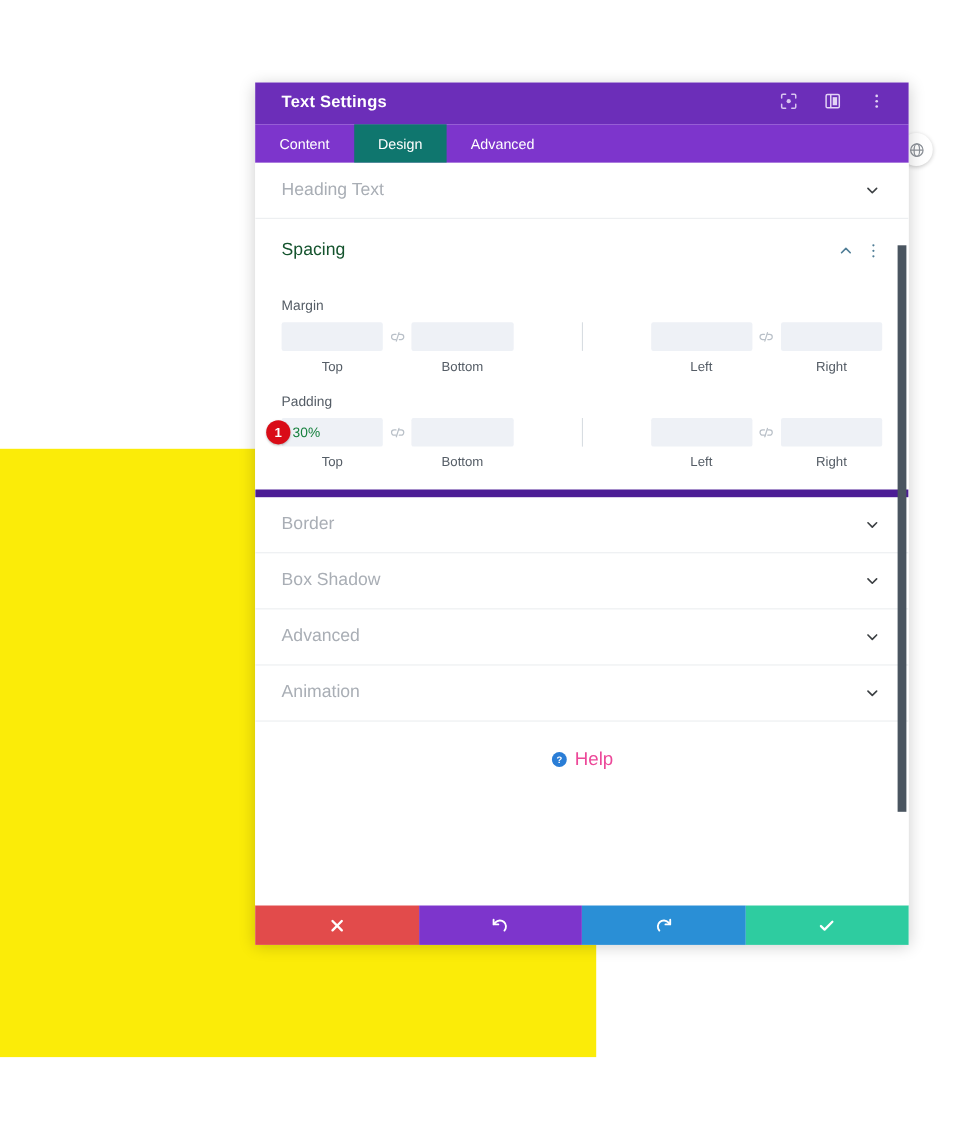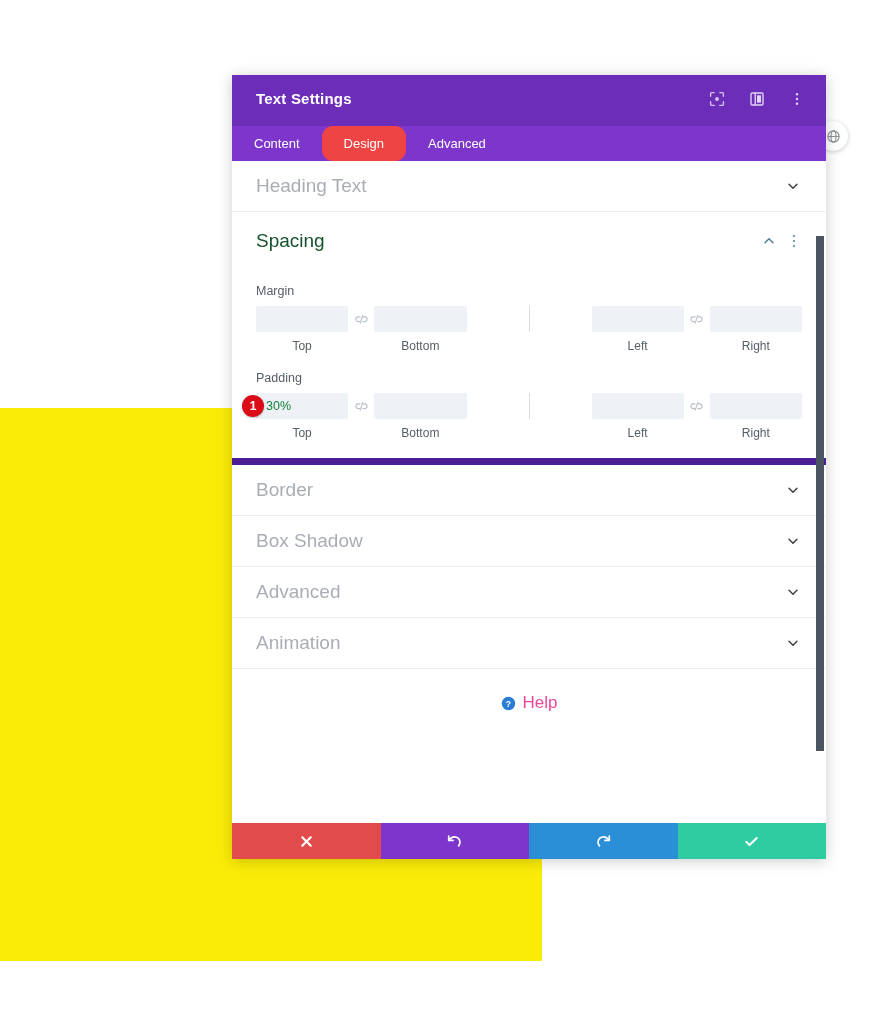--- a/index.html
+++ b/index.html
@@ -49,21 +49,21 @@
     height: 784px;
     background: #ffffff;
     box-shadow: 0 2px 14px rgba(0,0,0,0.20);
     z-index: 3;
     display: flex;
     flex-direction: column;
   }
 
   
   .titlebar {
-    height: 51px;
+    height: 38px;
     background: #6C2EB9;
     display: flex;
     align-items: center;
     padding: 0 16px 4px 24px;
     flex: none;
   }
   .modal-title {
     color: #ffffff;
     font-size: 15px;
     font-weight: bold;
@@ -88,42 +88,42 @@
   }
   .tab {
     padding: 0 22px;
     display: flex;
     align-items: center;
     color: #ffffff;
     font-size: 13px;
     cursor: pointer;
     white-space: nowrap;
   }
-  .tab.active { background: #ef4444; border-radius: 11px; }
+  .tab.active { background: #0f766e; }
 
   
   .modal-body {
     flex: 1;
     background: #ffffff;
     position: relative;
     overflow: hidden;
   }
 
   
   .acc-row {
     height: 51px;
     border-bottom: 1px solid #eceef0;
     display: flex;
     align-items: center;
     padding: 0 24px;
     cursor: pointer;
   }
   .acc-label {
     flex: 1;
-    font-size: 19px;
+    font-size: 16px;
     color: #a9aeb5;
     font-weight: normal;
   }
   .acc-row.open .acc-label { color: #14532d; }
   .chev {
     width: 18px; height: 18px;
     display: flex; align-items: center; justify-content: center;
   }
   .chev svg { display: block; }
   .dots3 {

